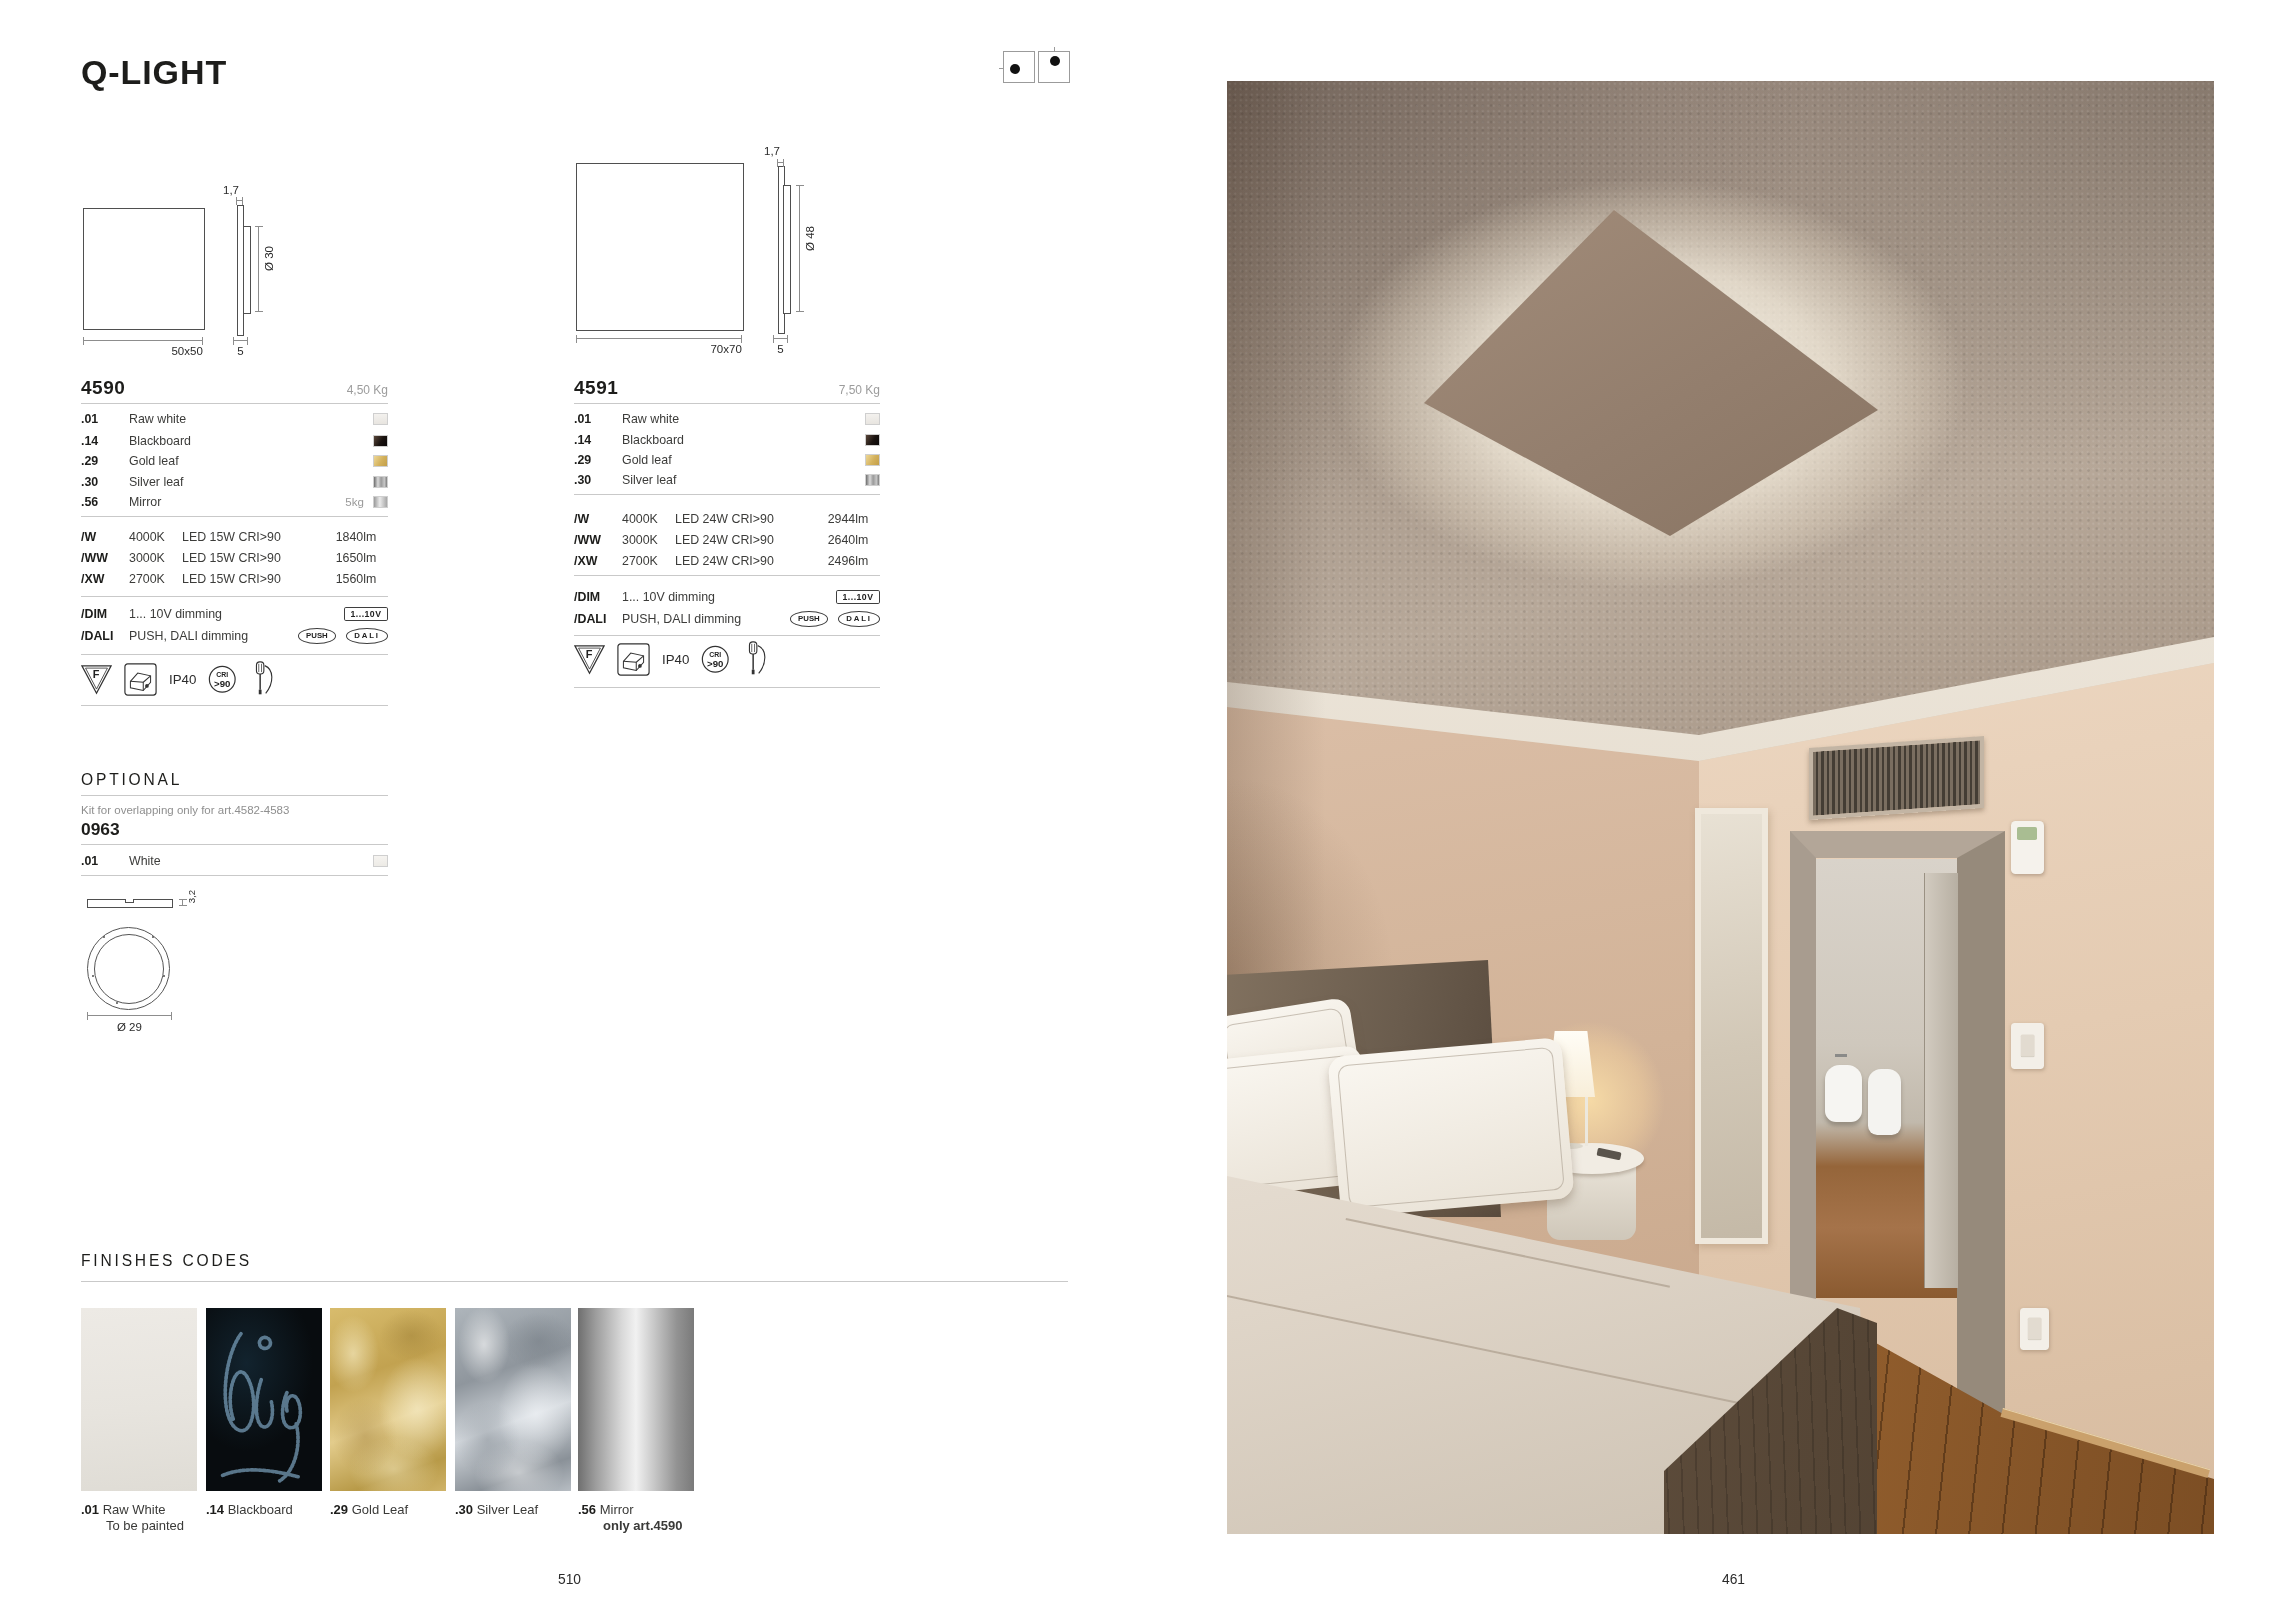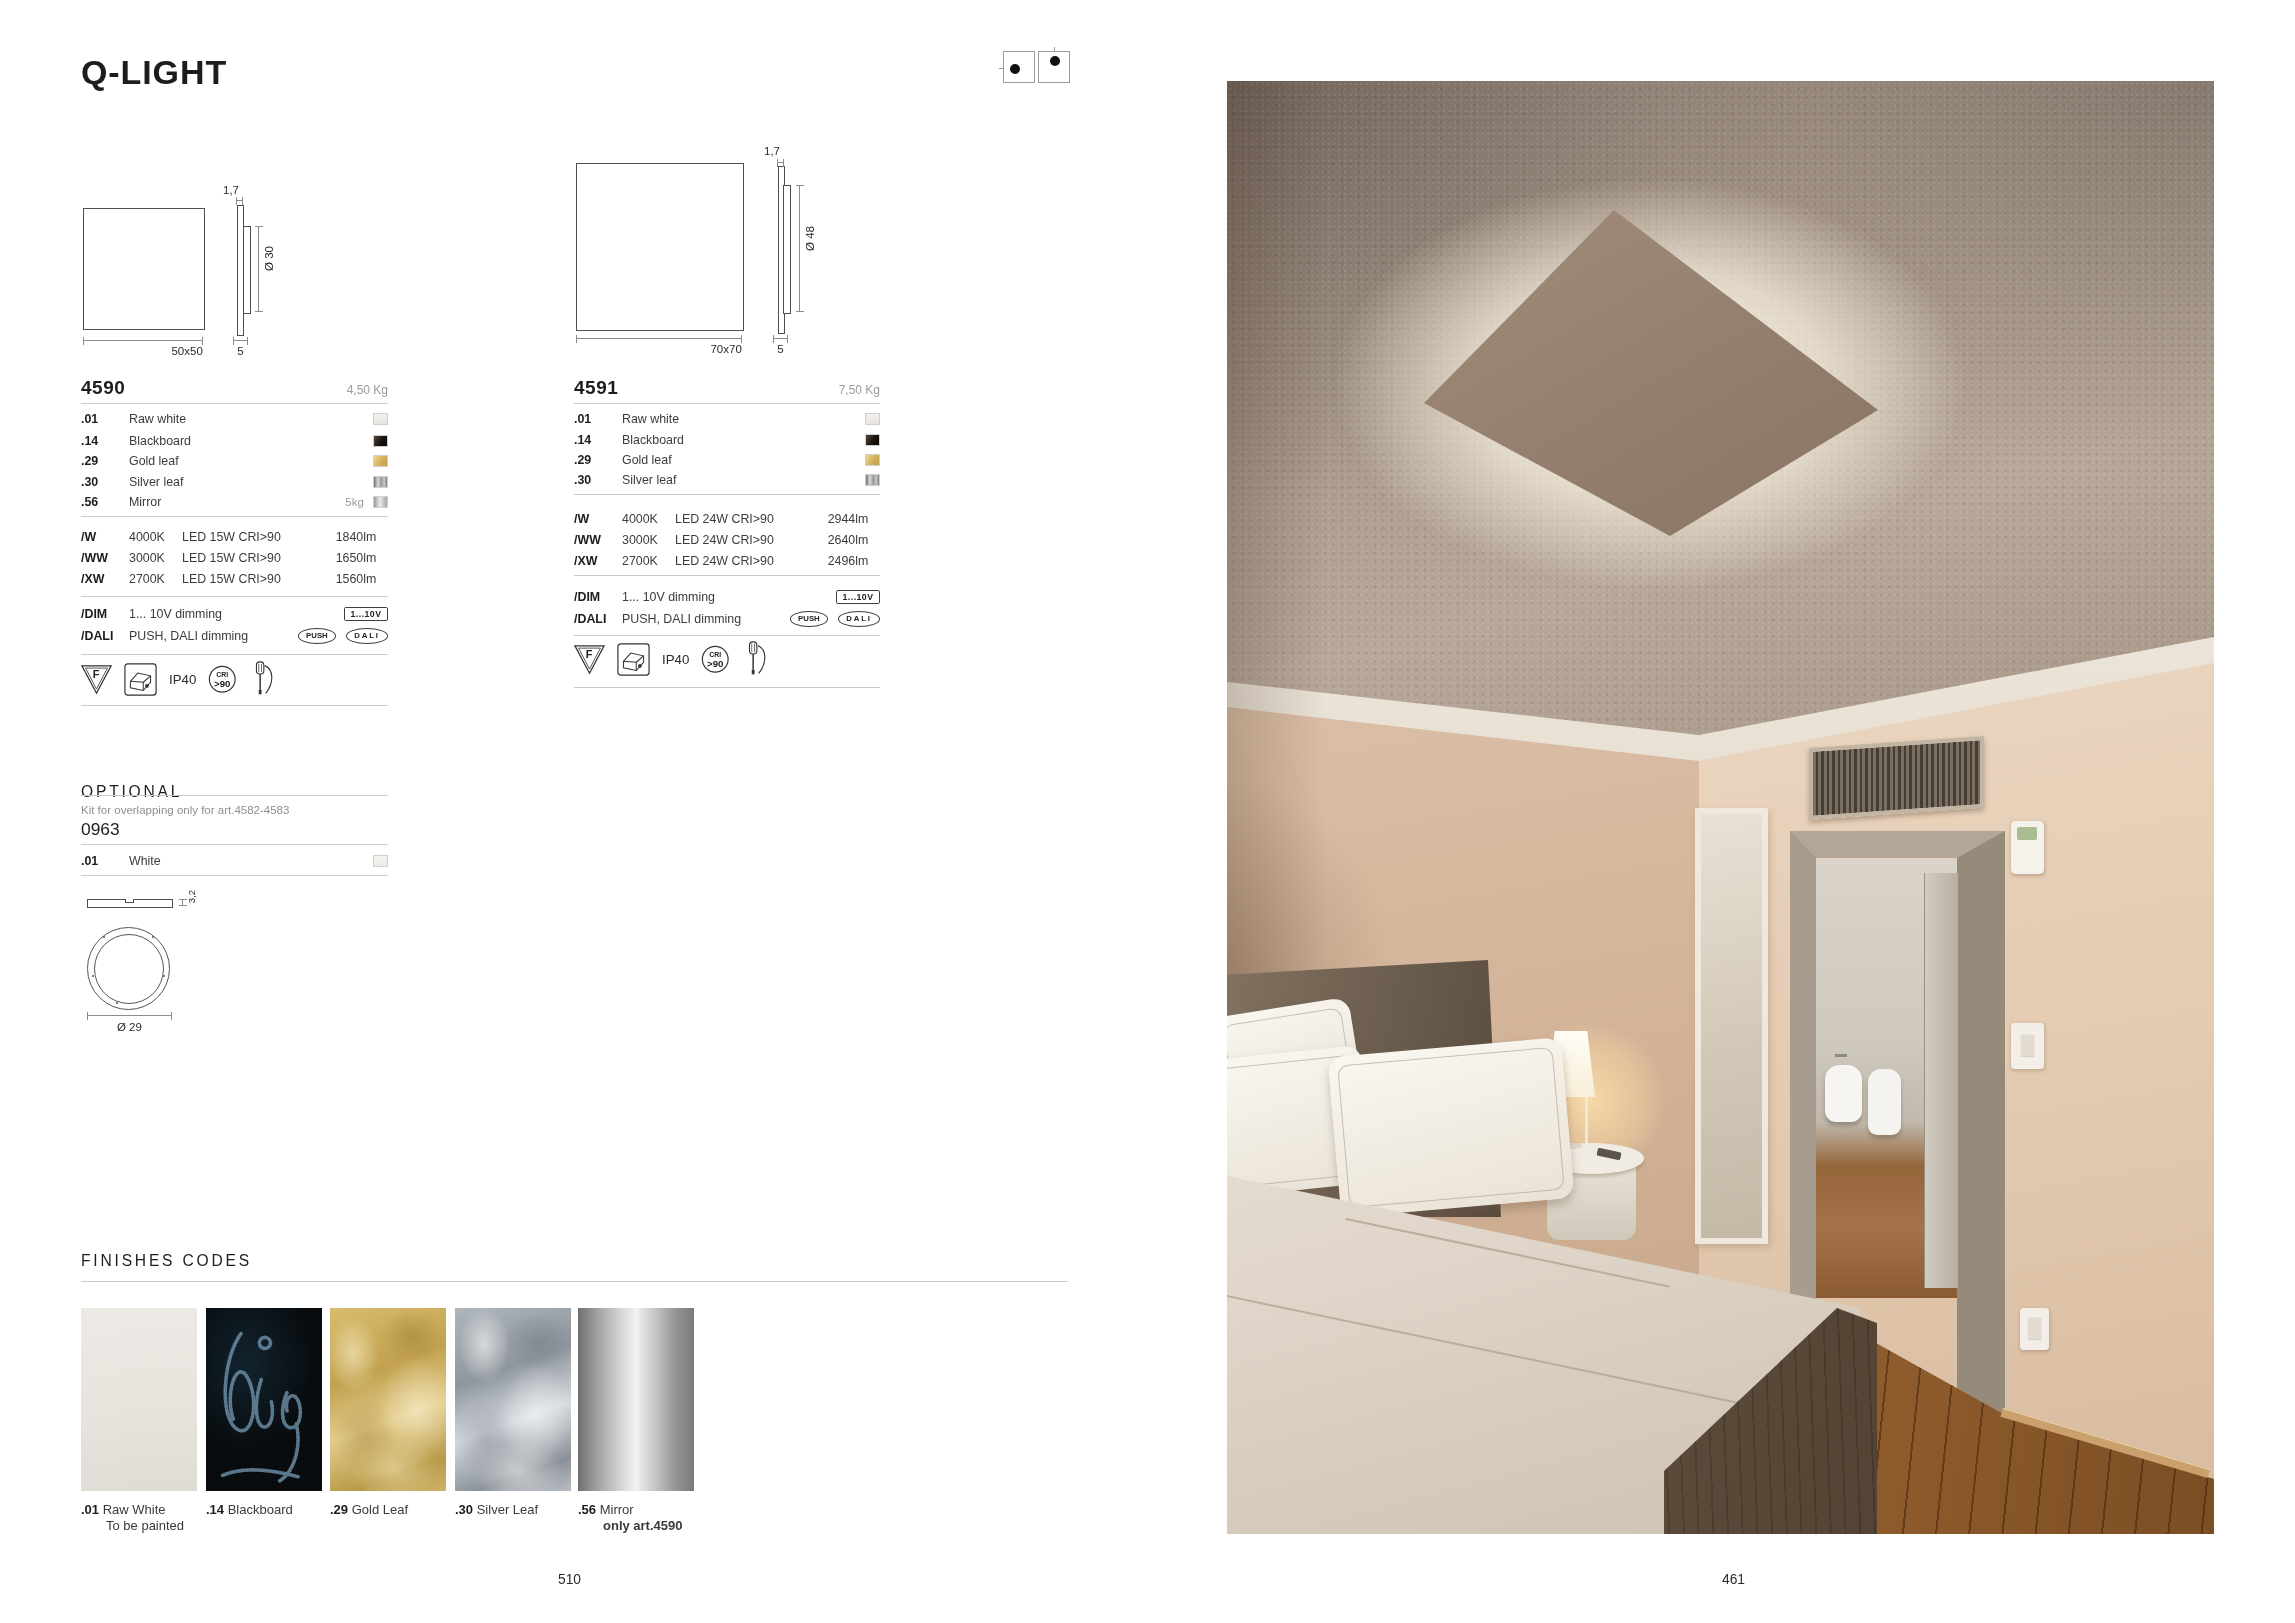--- a/index.html
+++ b/index.html
@@ -43,21 +43,21 @@
   .dim-v{position:absolute;border-left:0.9px solid #8d8d8d}
   .dim-v::before,.dim-v::after{content:"";position:absolute;left:-3.7px;height:0.9px;width:7.3px;background:#8d8d8d}
   .dim-v::before{top:0}.dim-v::after{bottom:0}
   .dlabel{position:absolute;font-size:11.5px;color:#2a2a2a;white-space:nowrap}
   .vlabel{writing-mode:vertical-rl;transform:rotate(180deg)}
   .ring{position:absolute;border:0.9px solid #555;border-radius:50%}
   .rdot{position:absolute;width:1.8px;height:1.8px;background:#555;border-radius:50%}
   
   .sec-head{font-size:15.6px;letter-spacing:2.8px;color:#1d1d1b;font-weight:500}
   .note{font-size:11.5px;color:#8f8f8f}
-  .kitcode{font-size:17.4px;font-weight:normal}
+  .kitcode{font-size:17.4px;font-weight:bold}
   
   .mount{position:absolute;width:30px;height:30px;border:1.8px solid #9b9b9b;background:#fff}
   .mount .dot{position:absolute;width:10px;height:10px;border-radius:50%;background:#111}
   .mount .tick{position:absolute;background:#9b9b9b}
   
   .fin-item{position:absolute;width:116px}
   .fin-tex{width:116px;height:183px}
   .fin-label{position:absolute;font-size:13px;color:#3a3a38;white-space:nowrap}
   .fin-label b{color:#1d1d1b}
   .tex-raw{background:linear-gradient(175deg,#edeae5,#e7e4de 55%,#dfdcd5)}
@@ -407,21 +407,21 @@
       <line x1="13.5" y1="3" x2="13.5" y2="12" stroke="#333" stroke-width="0.8"></line>
       <line x1="12" y1="14" x2="12" y2="31" stroke="#333" stroke-width="1.6"></line>
       <rect x="10.5" y="31" width="3" height="5" fill="#333"></rect>
       <path d="M17 5 C27 9 27 24 18 35" fill="none" stroke="#333" stroke-width="1.2"></path>
     </svg>
   </div>
   <div class="hr" style="left:0;top:687px;width:306px"></div>
 </div>
 
 <div class="col" style="left:81px;top:771px;width:307px;height:294px">
-  <div class="abs sec-head" style="left:0;top:12px">OPTIONAL</div>
+  <div class="abs sec-head" style="left:0;top:0">OPTIONAL</div>
   <div class="hr" style="left:0;top:24px;width:307px"></div>
   <div class="abs note" style="left:0;top:33px">Kit for overlapping only for art.4582-4583</div>
   <div class="abs kitcode" style="left:0;top:48px">0963</div>
   <div class="hr" style="left:0;top:73px;width:307px"></div>
   <div class="prow" style="top:81px">
     <span class="pcode">.01</span>
     <span class="plabel">White</span>
     <span class="sw white"></span>
   </div>
   <div class="hr" style="left:0;top:104px;width:307px"></div>

